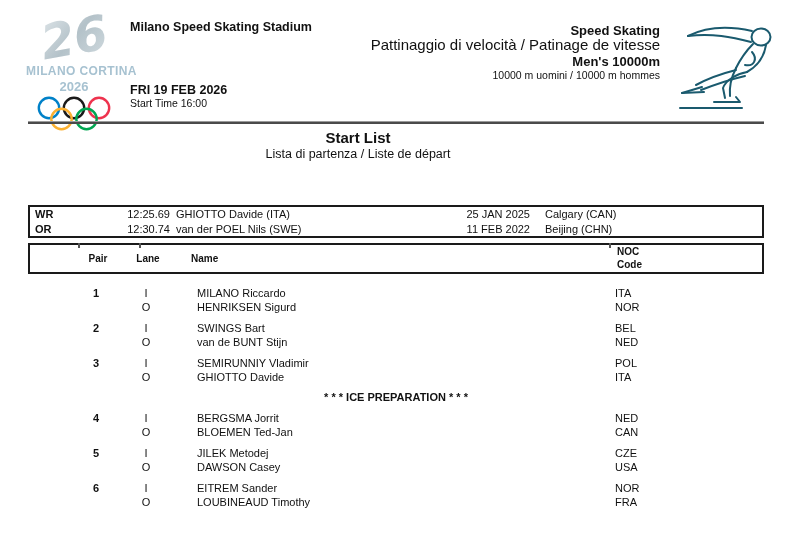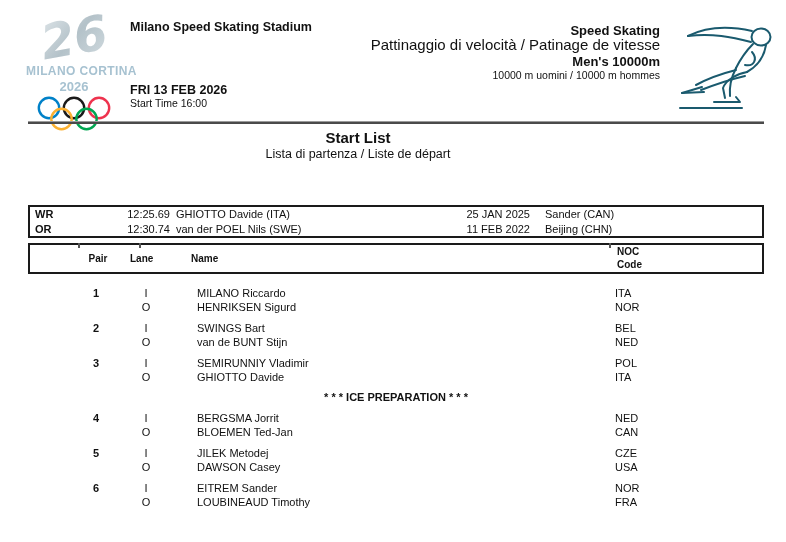--- a/index.html
+++ b/index.html
@@ -32,21 +32,21 @@
   .rec-row{position:relative;height:15px;}
   .rec-row.first{margin-top:1px;}
   .rec-label{position:absolute;left:5px;font-weight:bold;}
   .rec-time{position:absolute;left:58px;width:82px;text-align:right;font-weight:normal;}
   .rec-athlete{position:absolute;left:146px;}
   .rec-date{position:absolute;left:382px;width:118px;text-align:right;}
   .rec-loc{position:absolute;left:515px;}
   
   .thead{position:absolute;left:28px;top:243px;width:732px;height:27px;border:2px solid #1a1a1a;font-size:10px;font-weight:bold;}
   .th-pair{position:absolute;left:40px;width:56px;top:8px;text-align:center;}
-  .th-lane{position:absolute;left:100px;width:36px;top:8px;}
+  .th-lane{position:absolute;left:100px;width:36px;top:8px;text-align:center;}
   .th-name{position:absolute;left:161px;top:8px;}
   .th-noc{position:absolute;left:587px;top:1px;line-height:12.5px;}
   .tick{position:absolute;top:-2px;width:2px;height:5px;background:#555;}
   
   .rows{position:absolute;left:28px;top:274px;width:736px;font-size:11px;}
   .pair-group{margin-top:7px;}
   .pair-group.first{margin-top:13px;}
   .pair-group.after-break{margin-top:8px;}
   .trow{position:relative;height:14px;}
   .c-pair{position:absolute;left:40px;width:56px;text-align:center;font-weight:bold;}
@@ -78,21 +78,21 @@
         <circle cx="13" cy="12" r="10.2" stroke="#0081C8"></circle>
         <circle cx="38" cy="12" r="10.2" stroke="#1a1a1a"></circle>
         <circle cx="63" cy="12" r="10.2" stroke="#EE334E"></circle>
         <circle cx="25.5" cy="23" r="10.2" stroke="#FCB131"></circle>
         <circle cx="50.5" cy="23" r="10.2" stroke="#00A651"></circle>
       </g>
     </svg>
   </div>
 
   <div class="venue">Milano Speed Skating Stadium</div>
-  <div class="date">FRI 13 FEB 2026</div>
+  <div class="date">FRI 19 FEB 2026</div>
   <div class="start-time">Start Time 16:00</div>
 
   <div class="event-block">
     <div class="b1">Speed Skating</div>
     <div class="s1">Pattinaggio di velocità / Patinage de vitesse</div>
     <div class="b2">Men's 10000m</div>
     <div class="s2">10000 m uomini / 10000 m hommes</div>
   </div>
 
   <svg class="skater" width="106" height="98" viewBox="0 0 106 98">
@@ -129,21 +129,21 @@
     <div class="title-main">Start List</div>
     <div class="title-sub">Lista di partenza / Liste de départ</div>
   </div>
 
   <div class="records-box">
     <div class="rec-row first">
       <span class="rec-label">WR</span>
       <span class="rec-time">12:25.69</span>
       <span class="rec-athlete">GHIOTTO Davide (ITA)</span>
       <span class="rec-date">25 JAN 2025</span>
-      <span class="rec-loc">Sander (CAN)</span>
+      <span class="rec-loc">Calgary (CAN)</span>
     </div>
     <div class="rec-row">
       <span class="rec-label">OR</span>
       <span class="rec-time">12:30.74</span>
       <span class="rec-athlete">van der POEL Nils (SWE)</span>
       <span class="rec-date">11 FEB 2022</span>
       <span class="rec-loc">Beijing (CHN)</span>
     </div>
   </div>
 

